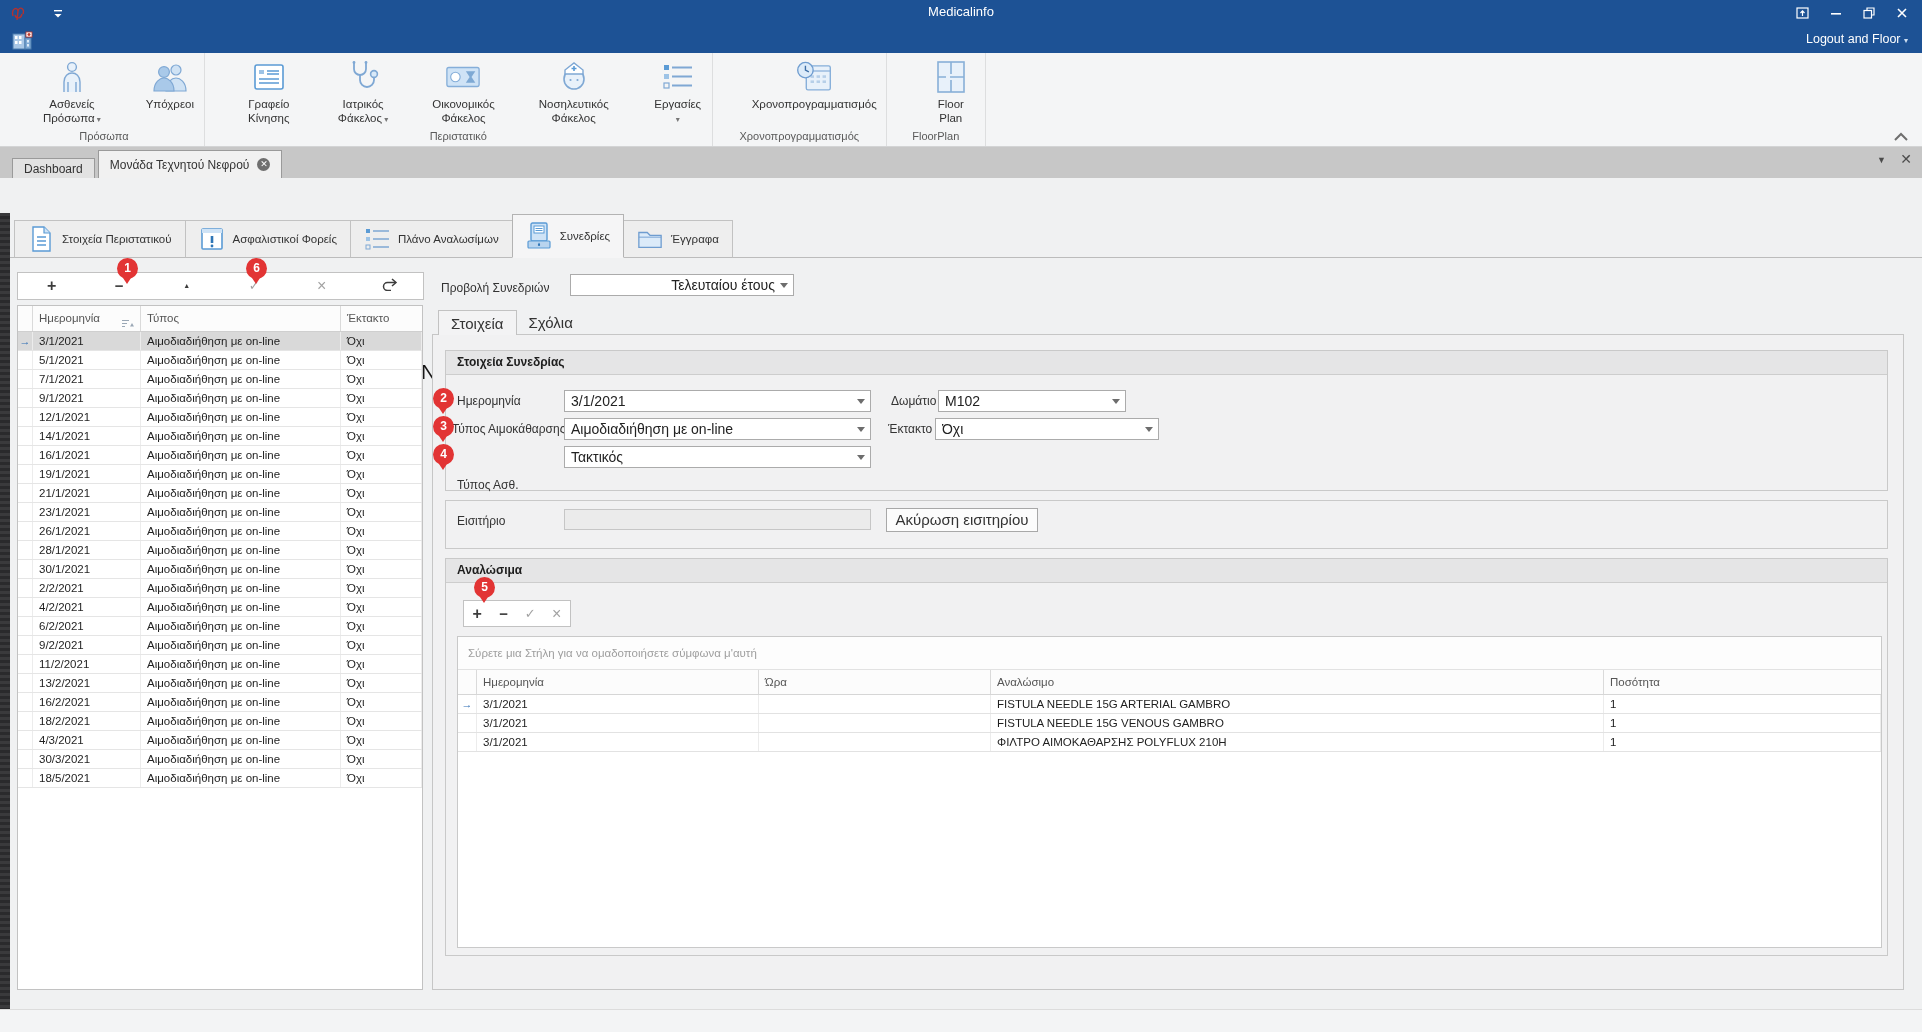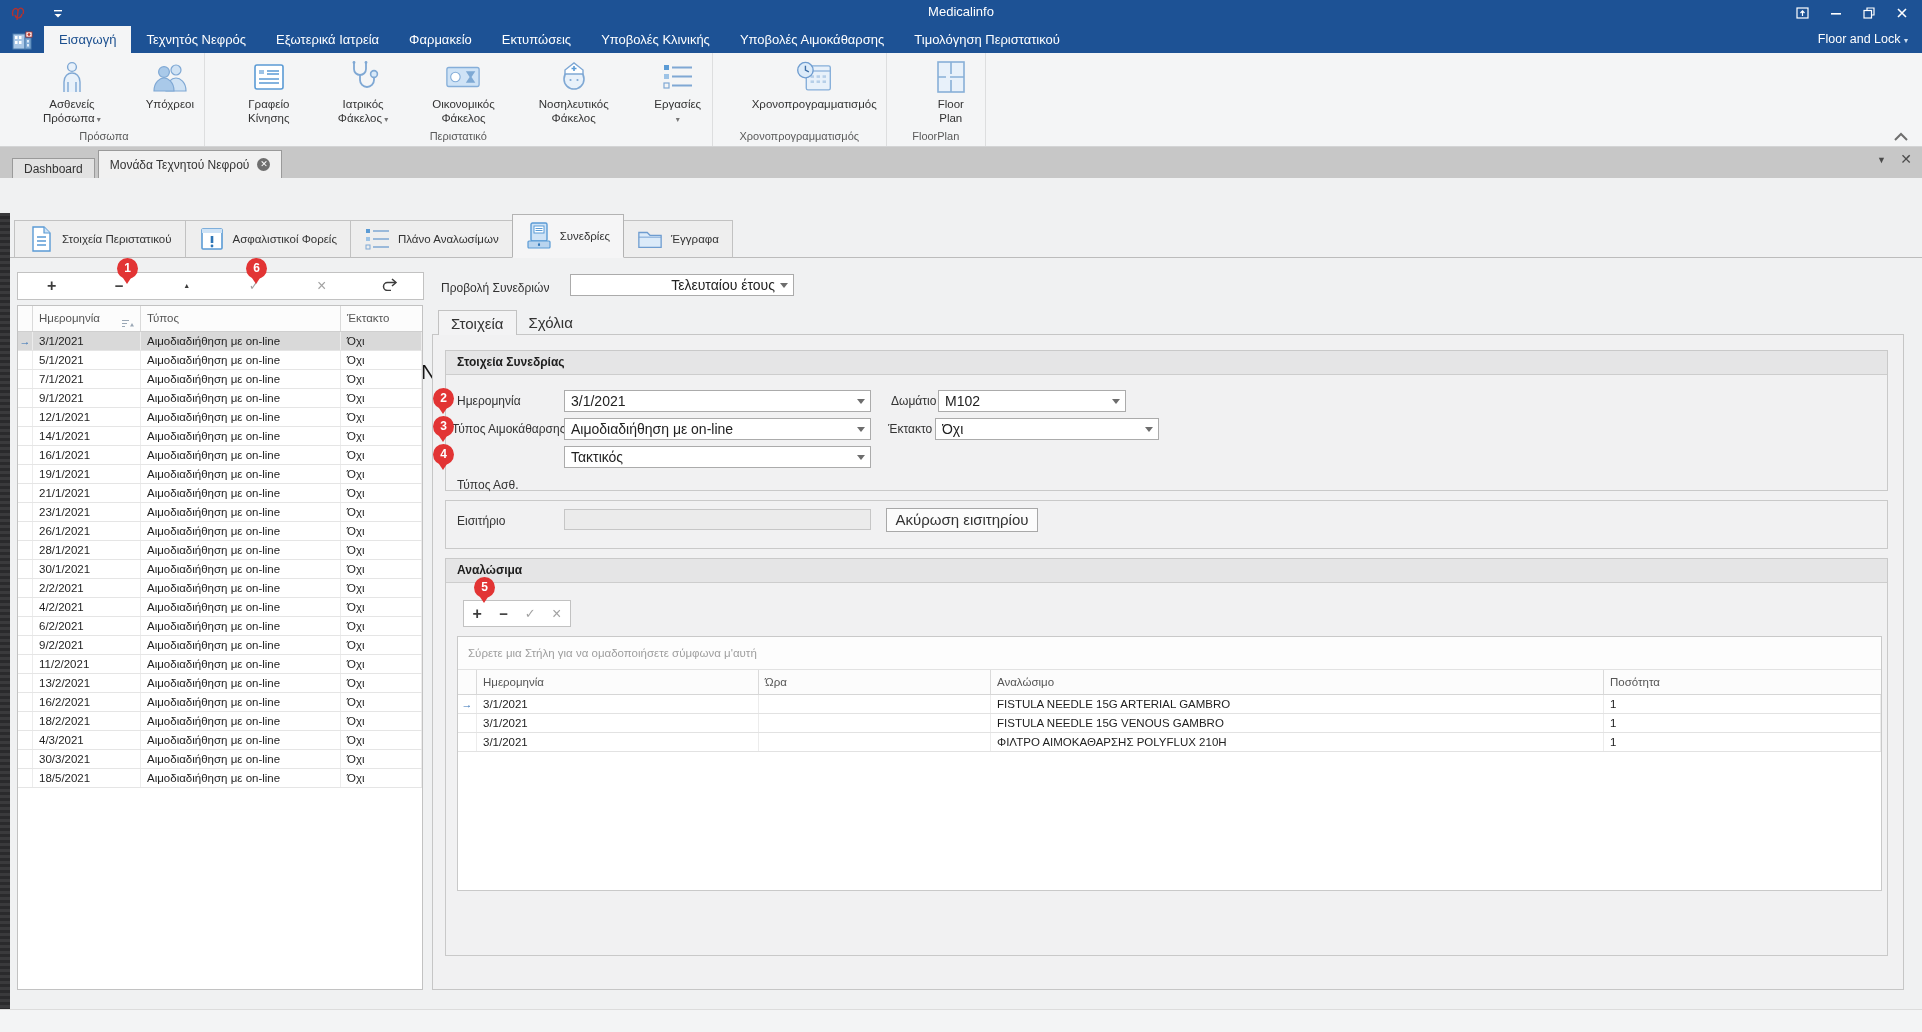--- a/index.html
+++ b/index.html
@@ -102,21 +102,21 @@
   #c-date{left:564px;top:390px;width:307px;}
   #c-room{left:938px;top:390px;width:188px;}
   #c-type{left:564px;top:418px;width:307px;}
   #c-extra{left:935px;top:418px;width:224px;}
   #c-ptype{left:564px;top:446px;width:307px;}
   .ticket-input{position:absolute;left:564px;top:509px;width:307px;height:21px;background:#ebebeb;border:1px solid #c6c6c6;box-sizing:border-box;}
   .cancel-btn{position:absolute;left:886px;top:508px;width:152px;height:24px;background:#fcfcfc;border:1px solid #a8a8a8;
               font-size:15px;color:#333;text-align:center;line-height:22px;box-sizing:border-box;}
   .cons-toolbar{position:absolute;left:463px;top:600px;width:108px;height:27px;background:#fff;border:1px solid #c2c2c2;
                 display:flex;align-items:center;justify-content:space-around;box-sizing:border-box;}
-  .cons-grid{position:absolute;left:457px;top:636px;width:1425px;height:255px;background:#fff;border:1px solid #c9c9c9;box-sizing:border-box;font-size:11.5px;overflow:hidden;}
+  .cons-grid{position:absolute;left:457px;top:636px;width:1425px;height:312px;background:#fff;border:1px solid #c9c9c9;box-sizing:border-box;font-size:11.5px;overflow:hidden;}
   .groupby{height:32px;line-height:32px;border-bottom:1px solid #e2e2e2;color:#9e9e9e;padding-left:10px;background:#fdfdfd;}
   .cg-h{display:flex;height:24px;line-height:24px;color:#555;border-bottom:1px solid #d6d6d6;background:#fcfcfc;}
   .u-ind{width:19px;padding:0;flex:none;}
   .u-date{width:282px;flex:none;}
   .u-time{width:232px;flex:none;}
   .u-item{width:613px;flex:none;}
   .u-qty{flex:1;border-right:none;}
   .c-row{display:flex;height:18px;line-height:18px;border-bottom:1px solid #e2e2e2;color:#1e1e1e;}
   .c-row .sgc{border-right:1px solid #ececec;}
   
@@ -179,33 +179,23 @@
           <rect x="5" y="7" width="2.5" height="3" fill="#fff"></rect>
           <rect x="9" y="7" width="2.5" height="3" fill="#fff"></rect>
           <rect x="5" y="12" width="2.5" height="3" fill="#fff"></rect>
           <rect x="9" y="12" width="2.5" height="3" fill="#fff"></rect>
           <rect x="17" y="11" width="2" height="2.5" fill="#dceaf7"></rect>
           <rect x="17" y="15" width="2" height="2.5" fill="#dceaf7"></rect>
           <rect x="16" y="3" width="6" height="5" fill="#fff" stroke="#c0392b" stroke-width="0.8"></rect>
           <path d="M19 4 v3 M17.5 5.5 h3" stroke="#c0392b" stroke-width="1.4"></path>
         </svg>
       </span>
-    <div id="menu-tabs">
-        <div class="menu-tab active">Εισαγωγή</div>
-        <div class="menu-tab">Τεχνητός Νεφρός</div>
-        <div class="menu-tab">Εξωτερικά Ιατρεία</div>
-        <div class="menu-tab">Φαρμακείο</div>
-        <div class="menu-tab">Εκτυπώσεις</div>
-        <div class="menu-tab">Υποβολές Κλινικής</div>
-        <div class="menu-tab">Υποβολές Αιμοκάθαρσης</div>
-        <div class="menu-tab">Τιμολόγηση Περιστατικού</div>
-      </div>
   </div>
   <div class="logout">
-    <span>Floor and Lock</span>
+    <span>Logout and Floor</span>
     <span class="dd-arrow"> ▾</span>
   </div>
 
   <div class="ribbon">
     <div id="ribbon-groups">
         <div class="ribbon-group">
           <div class="rg-buttons">
             <div class="ribbon-btn">
               <span class="ricon">
                 <svg width="30" height="34" viewBox="0 0 30 34">

